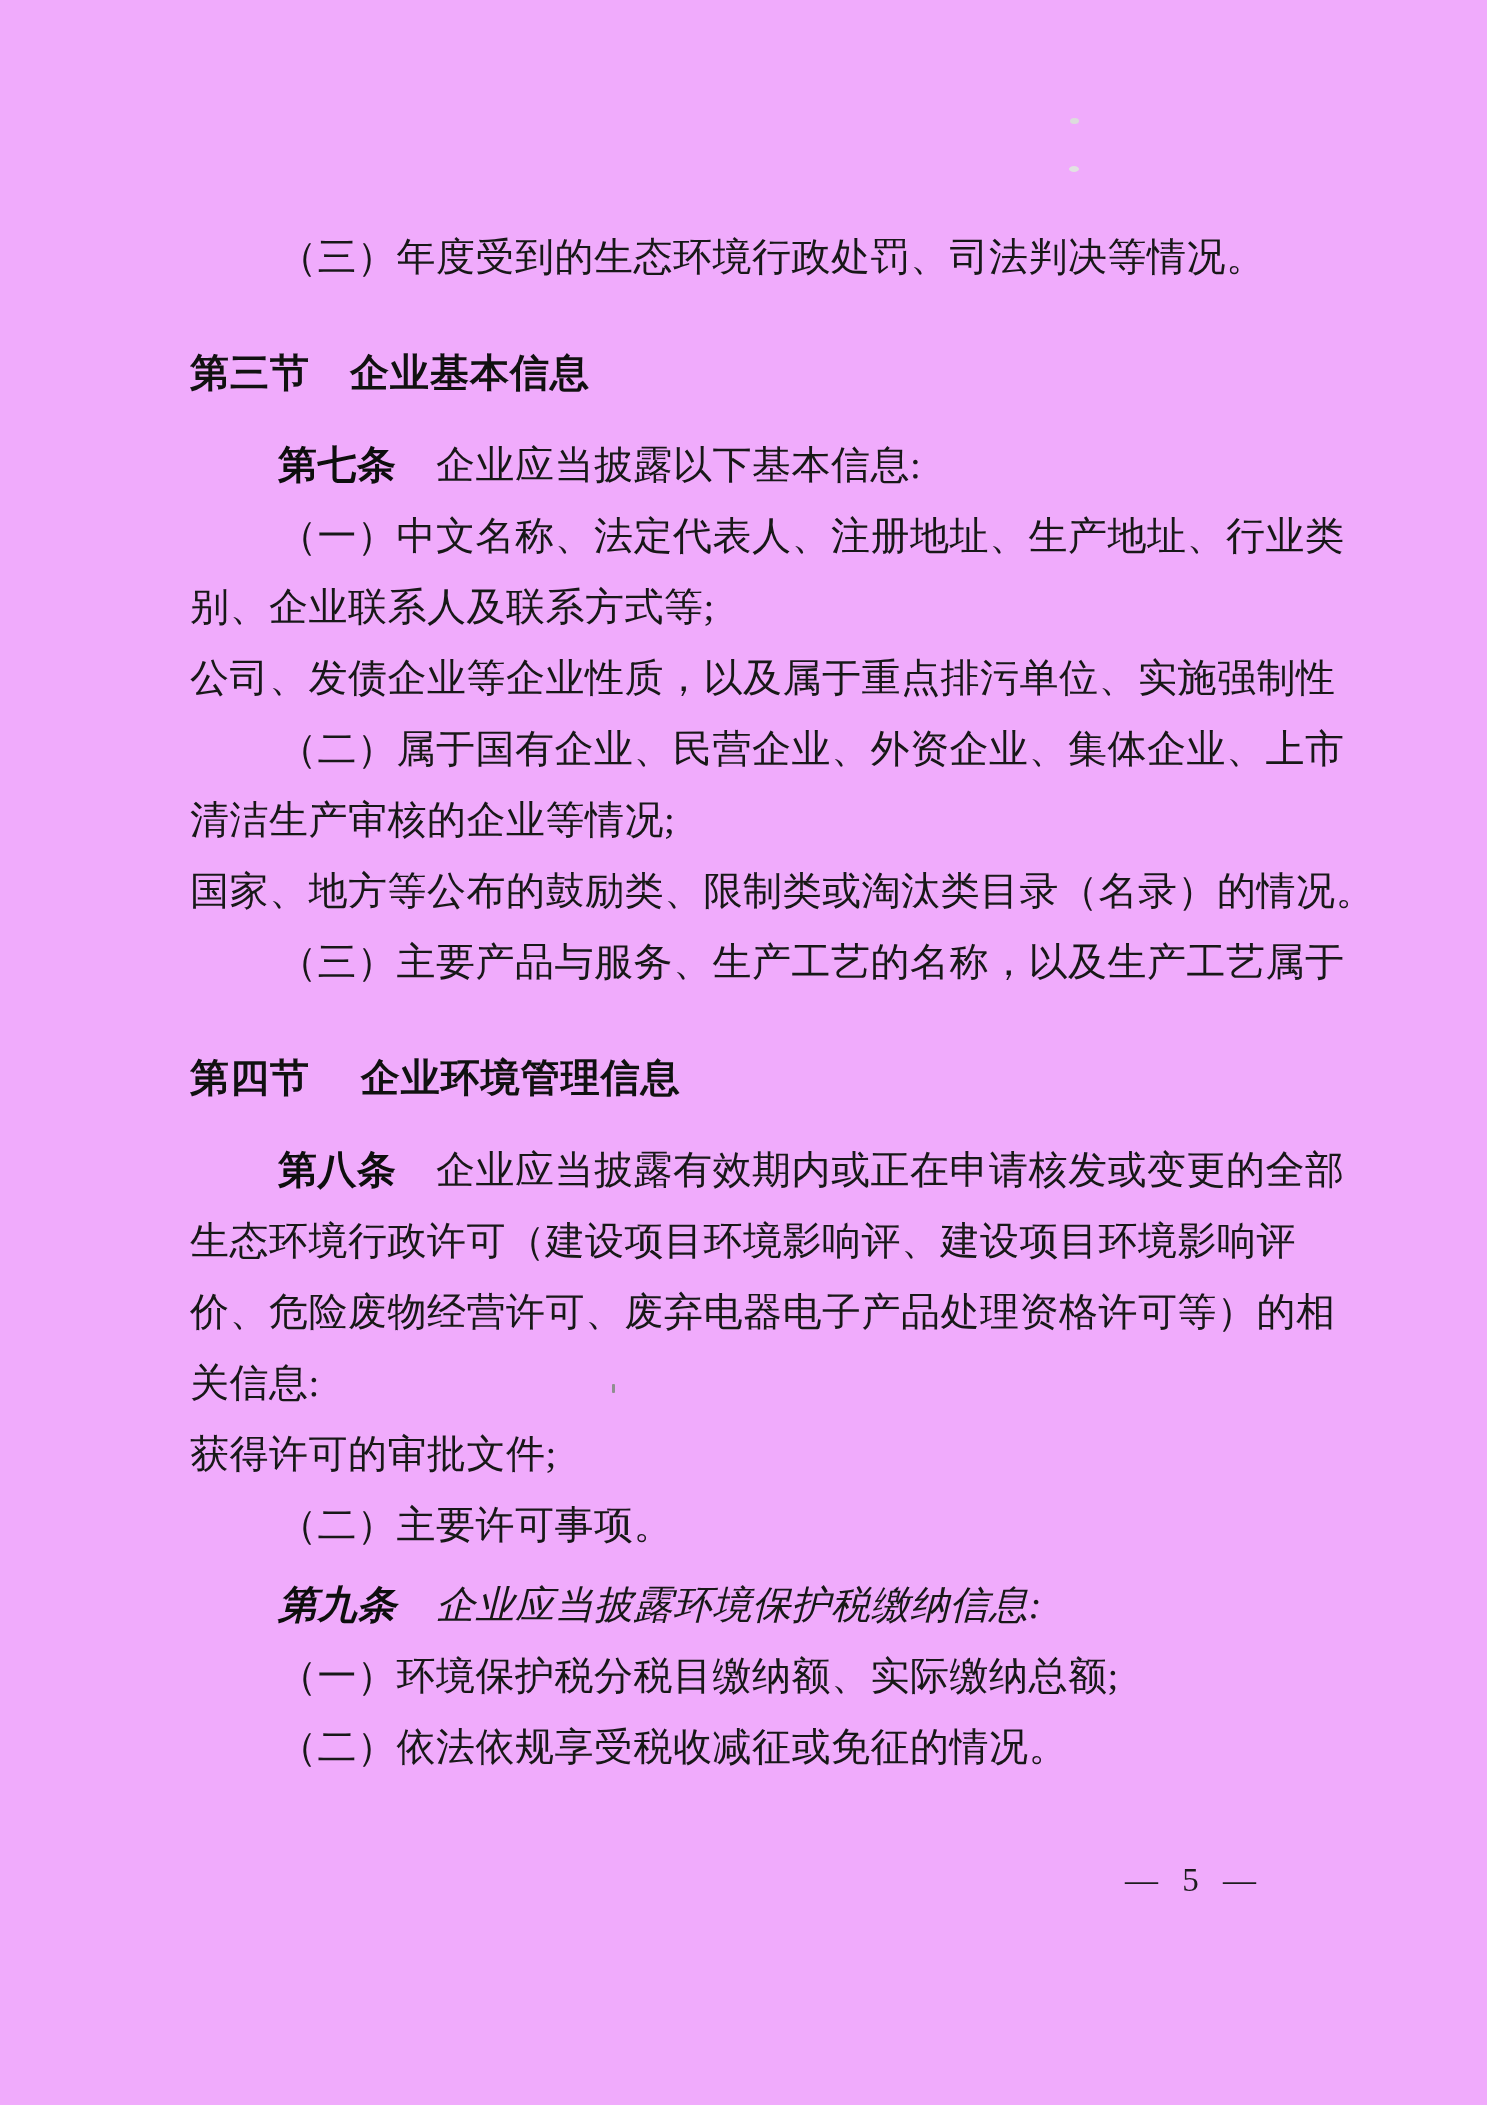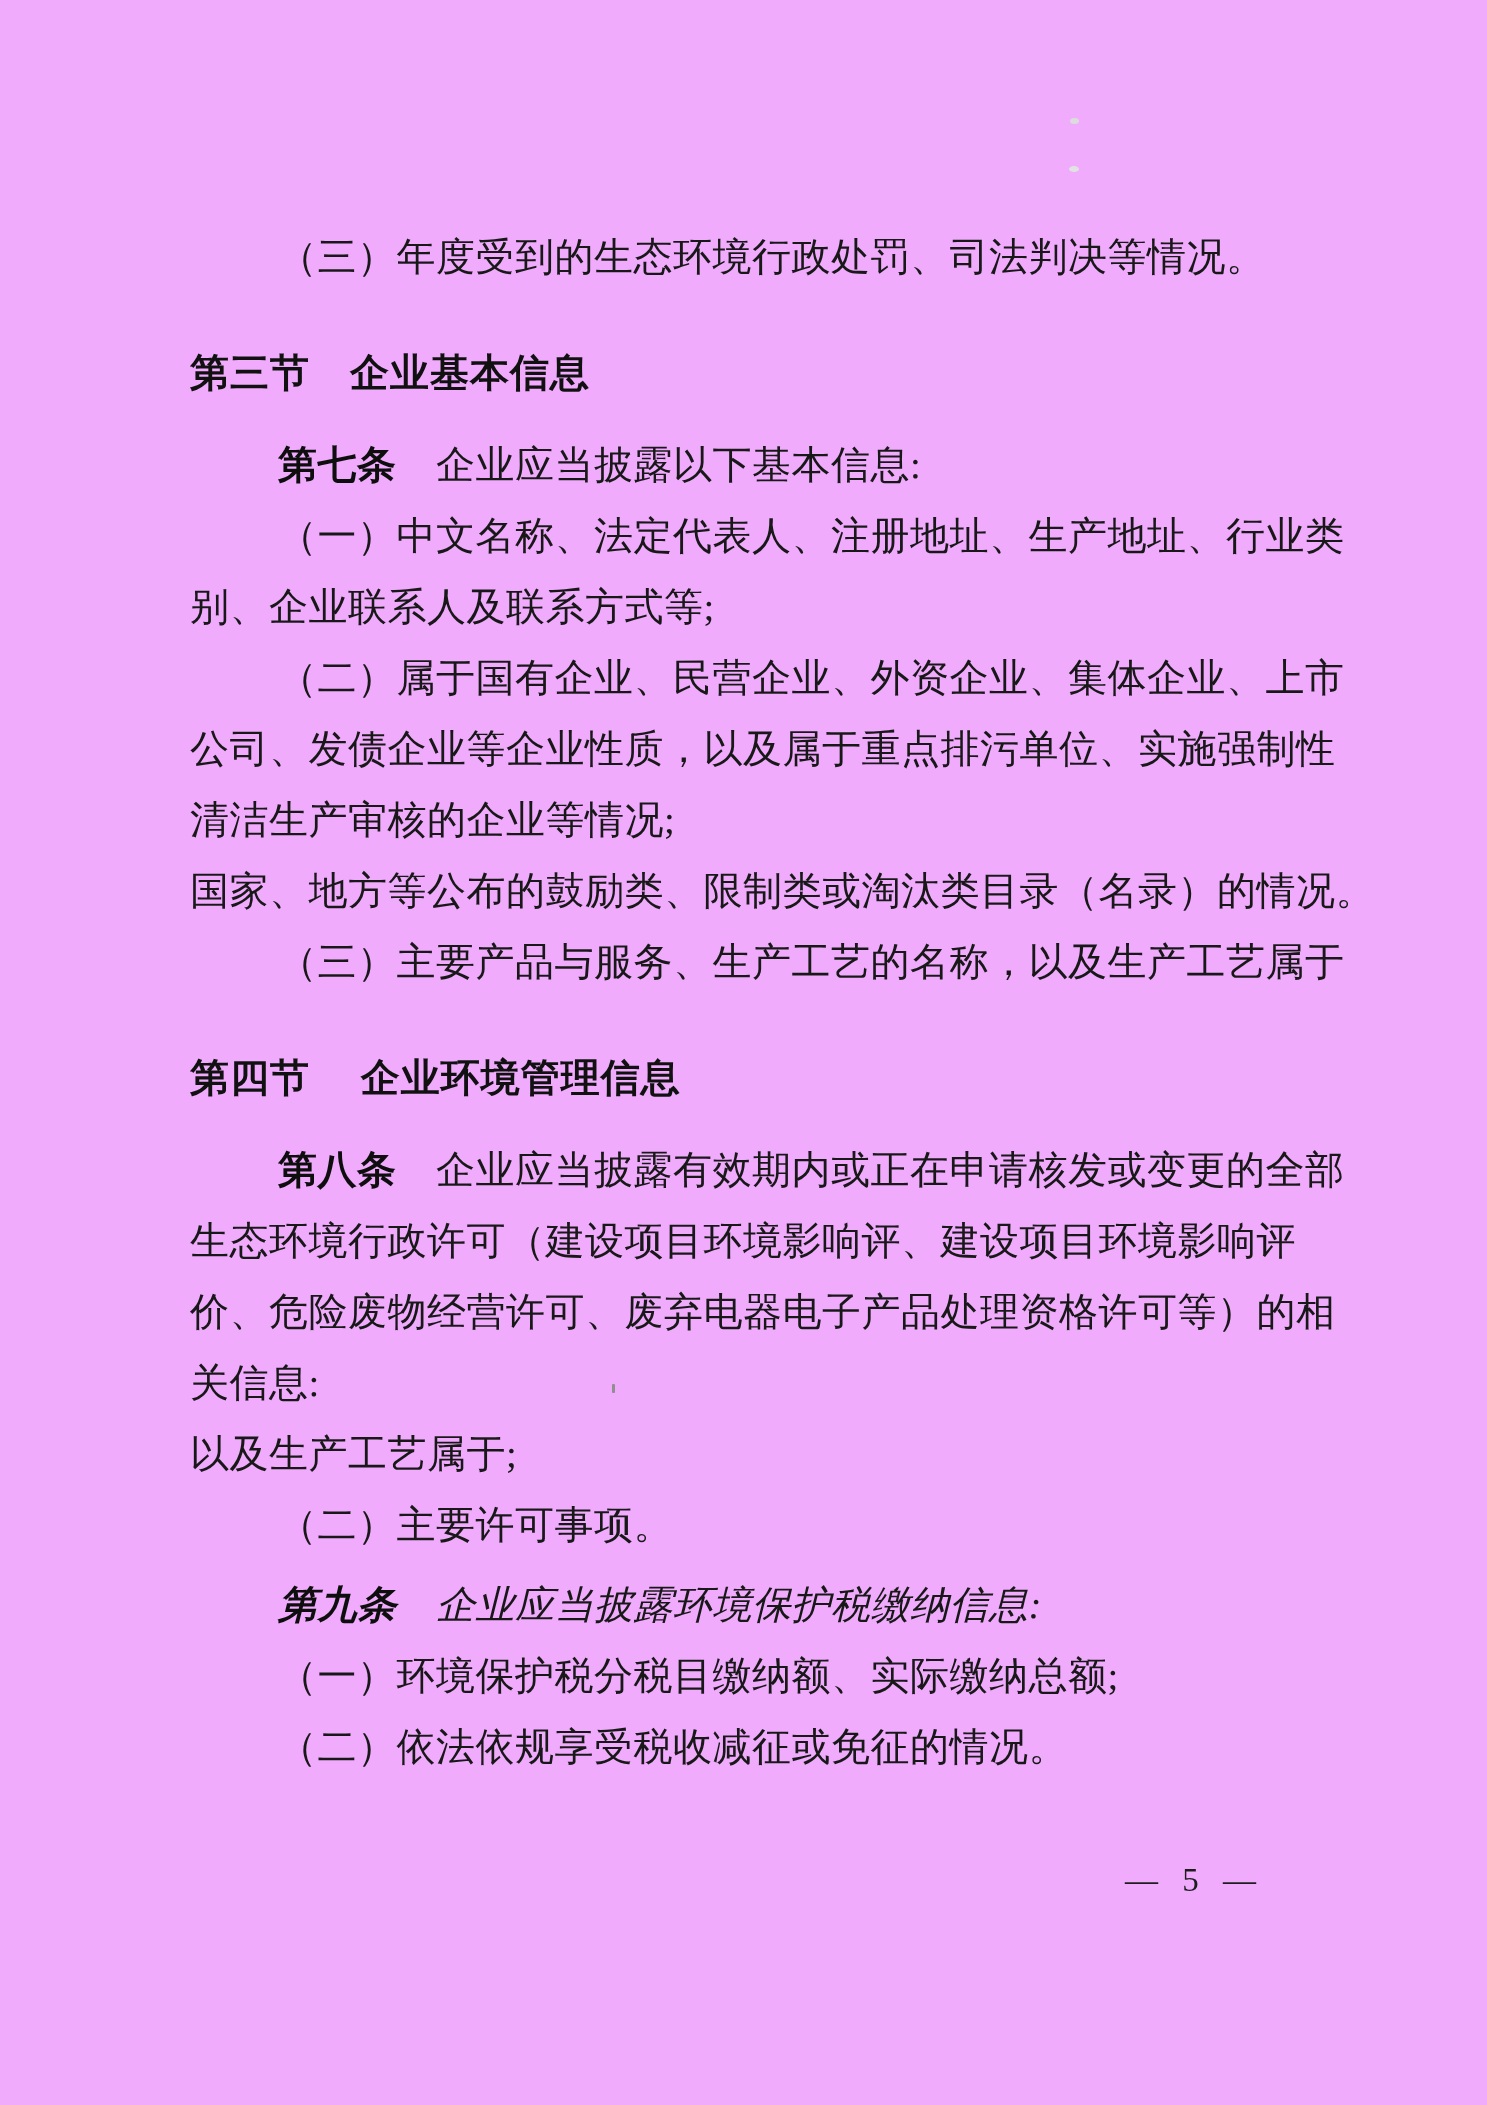--- a/index.html
+++ b/index.html
@@ -76,35 +76,35 @@
 
     <p class="line indent">（三）年度受到的生态环境行政处罚、司法判决等情况。</p>
 
     <h2 class="heading">第三节　企业基本信息</h2>
 
     <p class="line indent"><span class="article-label">第七条</span><span>　企业应当披露以下基本信息:</span></p>
 
     <p class="line indent">（一）中文名称、法定代表人、注册地址、生产地址、行业类</p>
     <p class="line">别、企业联系人及联系方式等;</p>
 
+    <p class="line">公司、发债企业等企业性质，以及属于重点排污单位、实施强制性</p>
     <p class="line indent">（二）属于国有企业、民营企业、外资企业、集体企业、上市</p>
-    <p class="line">公司、发债企业等企业性质，以及属于重点排污单位、实施强制性</p>
     <p class="line">清洁生产审核的企业等情况;</p>
 
     <p class="line">国家、地方等公布的鼓励类、限制类或淘汰类目录（名录）的情况。</p>
     <p class="line indent">（三）主要产品与服务、生产工艺的名称，以及生产工艺属于</p>
 
     <h2 class="heading">第四节　 企业环境管理信息</h2>
 
     <p class="line indent"><span class="article-label">第八条</span><span>　企业应当披露有效期内或正在申请核发或变更的全部</span></p>
     <p class="line">生态环境行政许可（建设项目环境影响评、建设项目环境影响评</p>
     <p class="line">价、危险废物经营许可、废弃电器电子产品处理资格许可等）的相</p>
     <p class="line">关信息:</p>
 
-    <p class="line">以及生产工艺属于;</p>
+    <p class="line">获得许可的审批文件;</p>
 
     <p class="line indent">（二）主要许可事项。</p>
 
     <p class="line indent gap-sm"><span class="article-label">第九条</span><span>　企业应当披露环境保护税缴纳信息:</span></p>
 
     <p class="line indent">（一）环境保护税分税目缴纳额、实际缴纳总额;</p>
     <p class="line indent">（二）依法依规享受税收减征或免征的情况。</p>
 
   </main>
 

